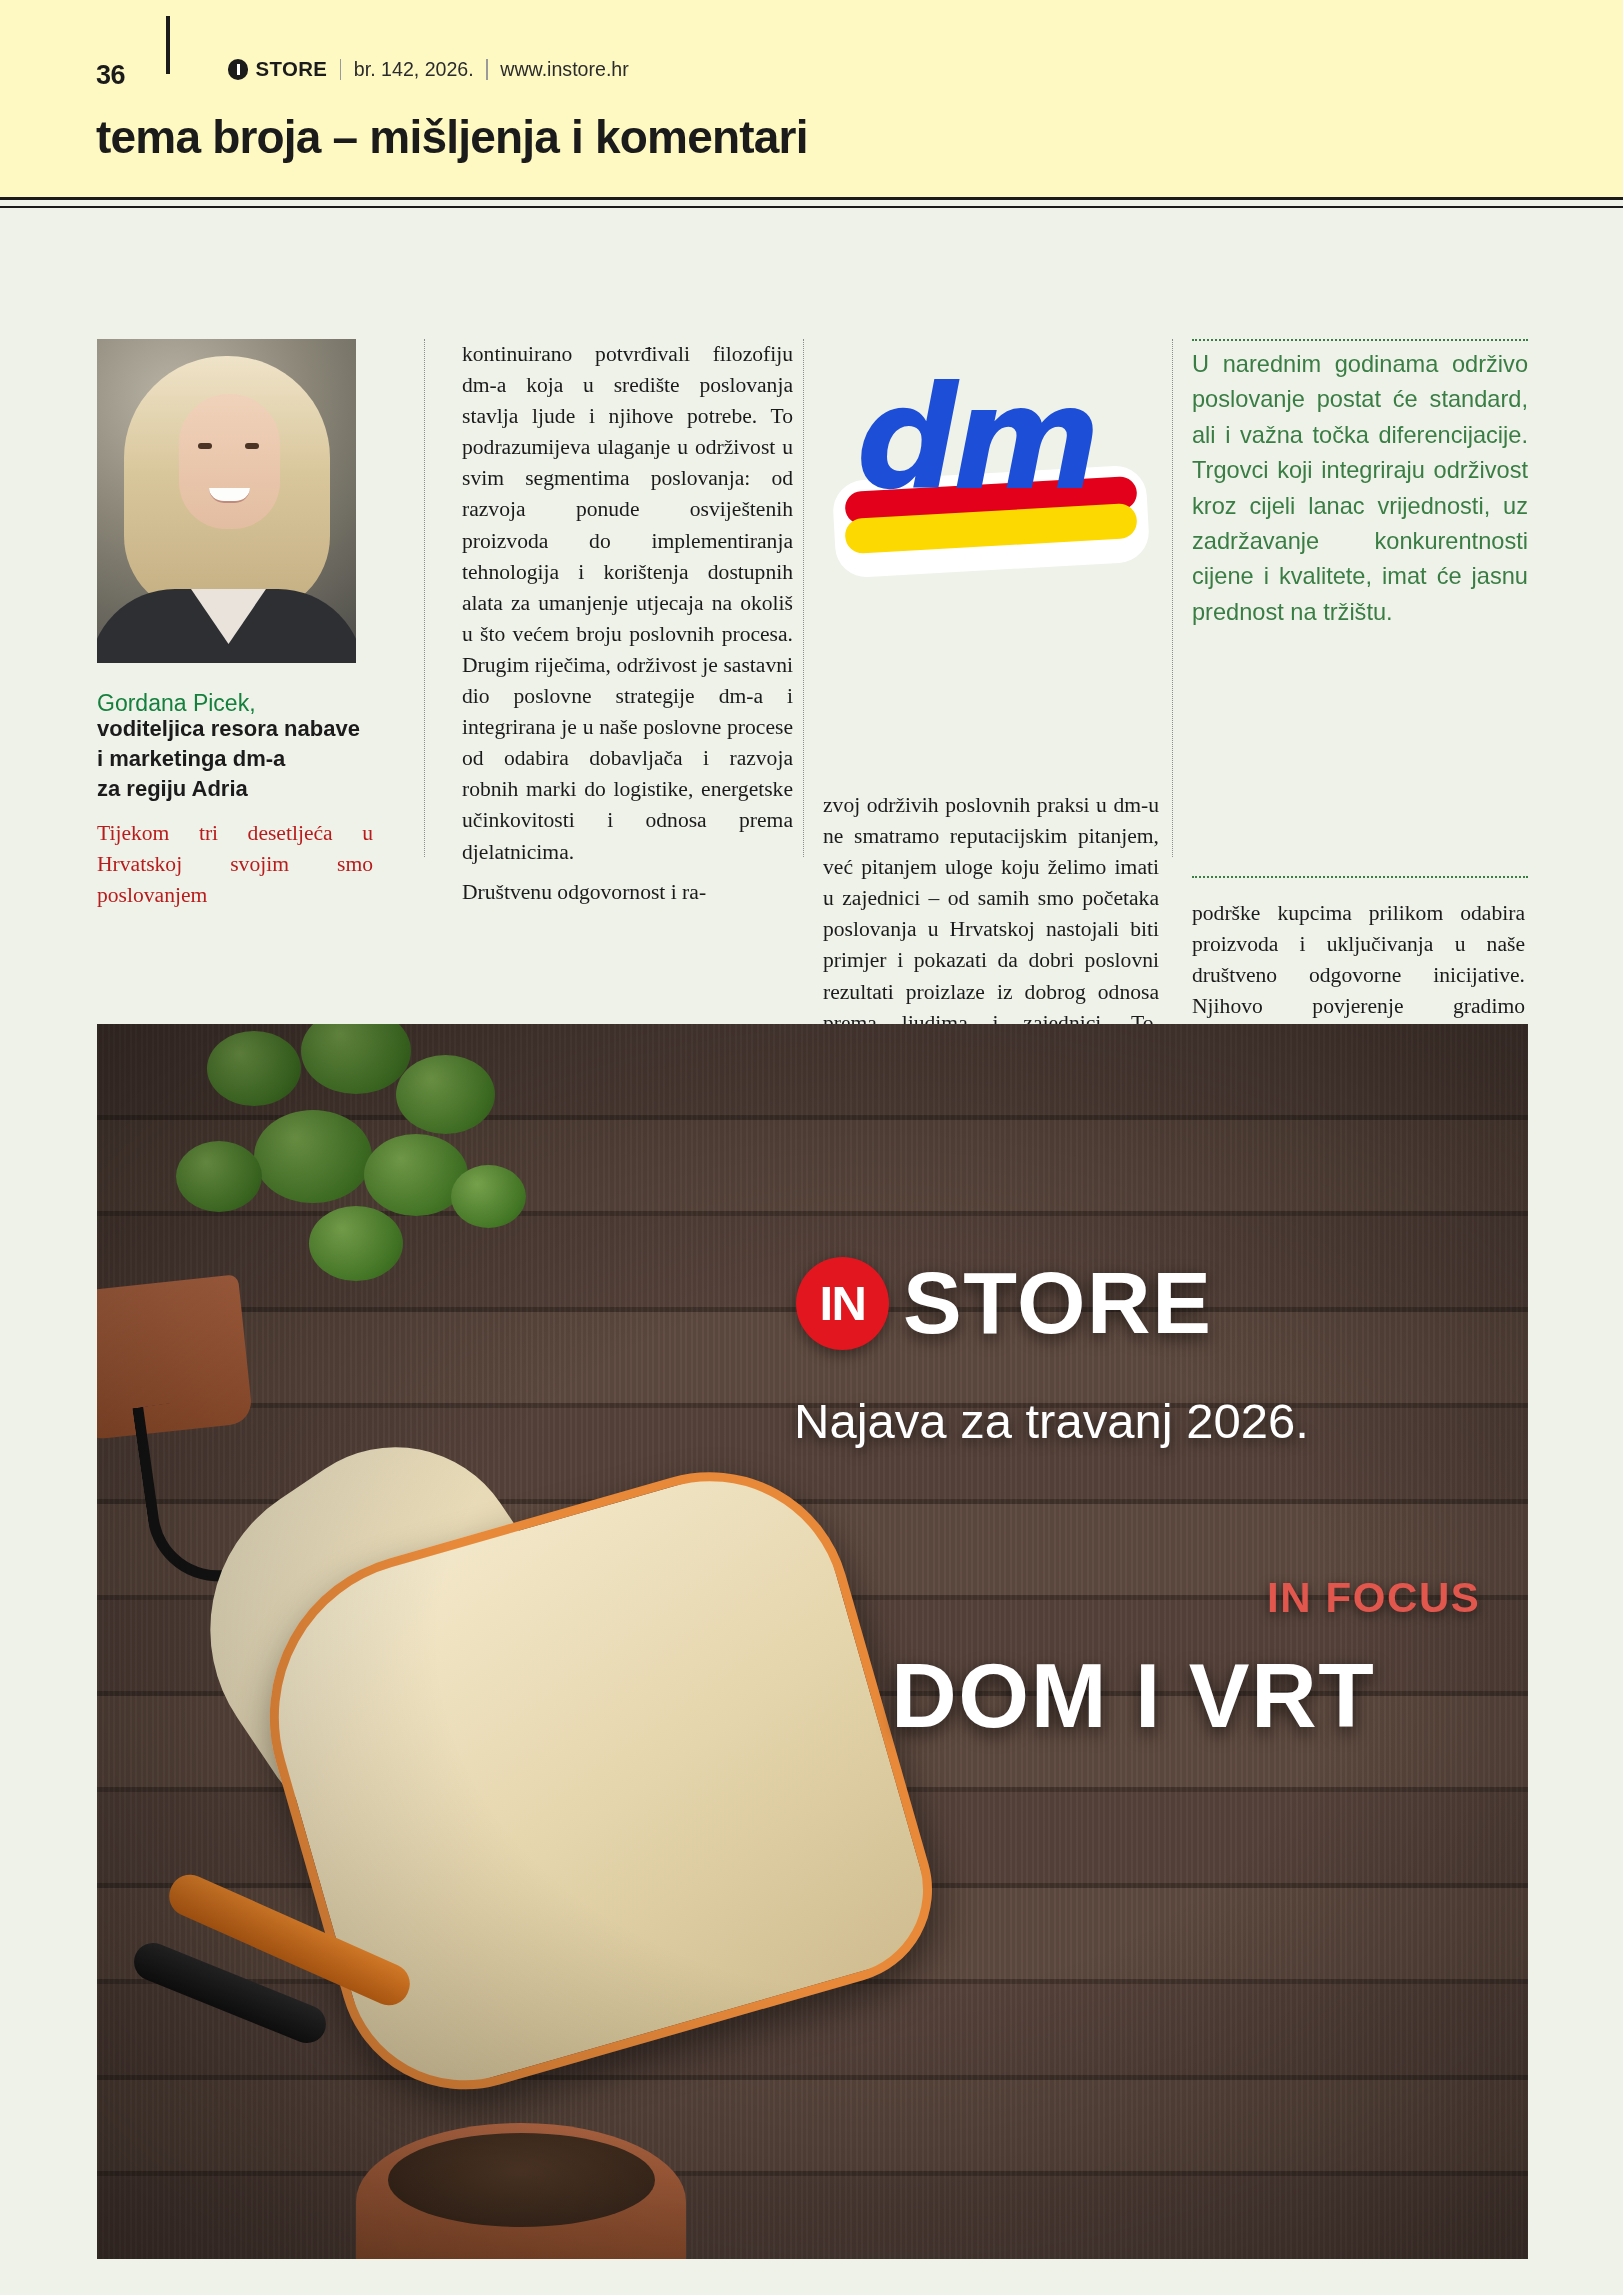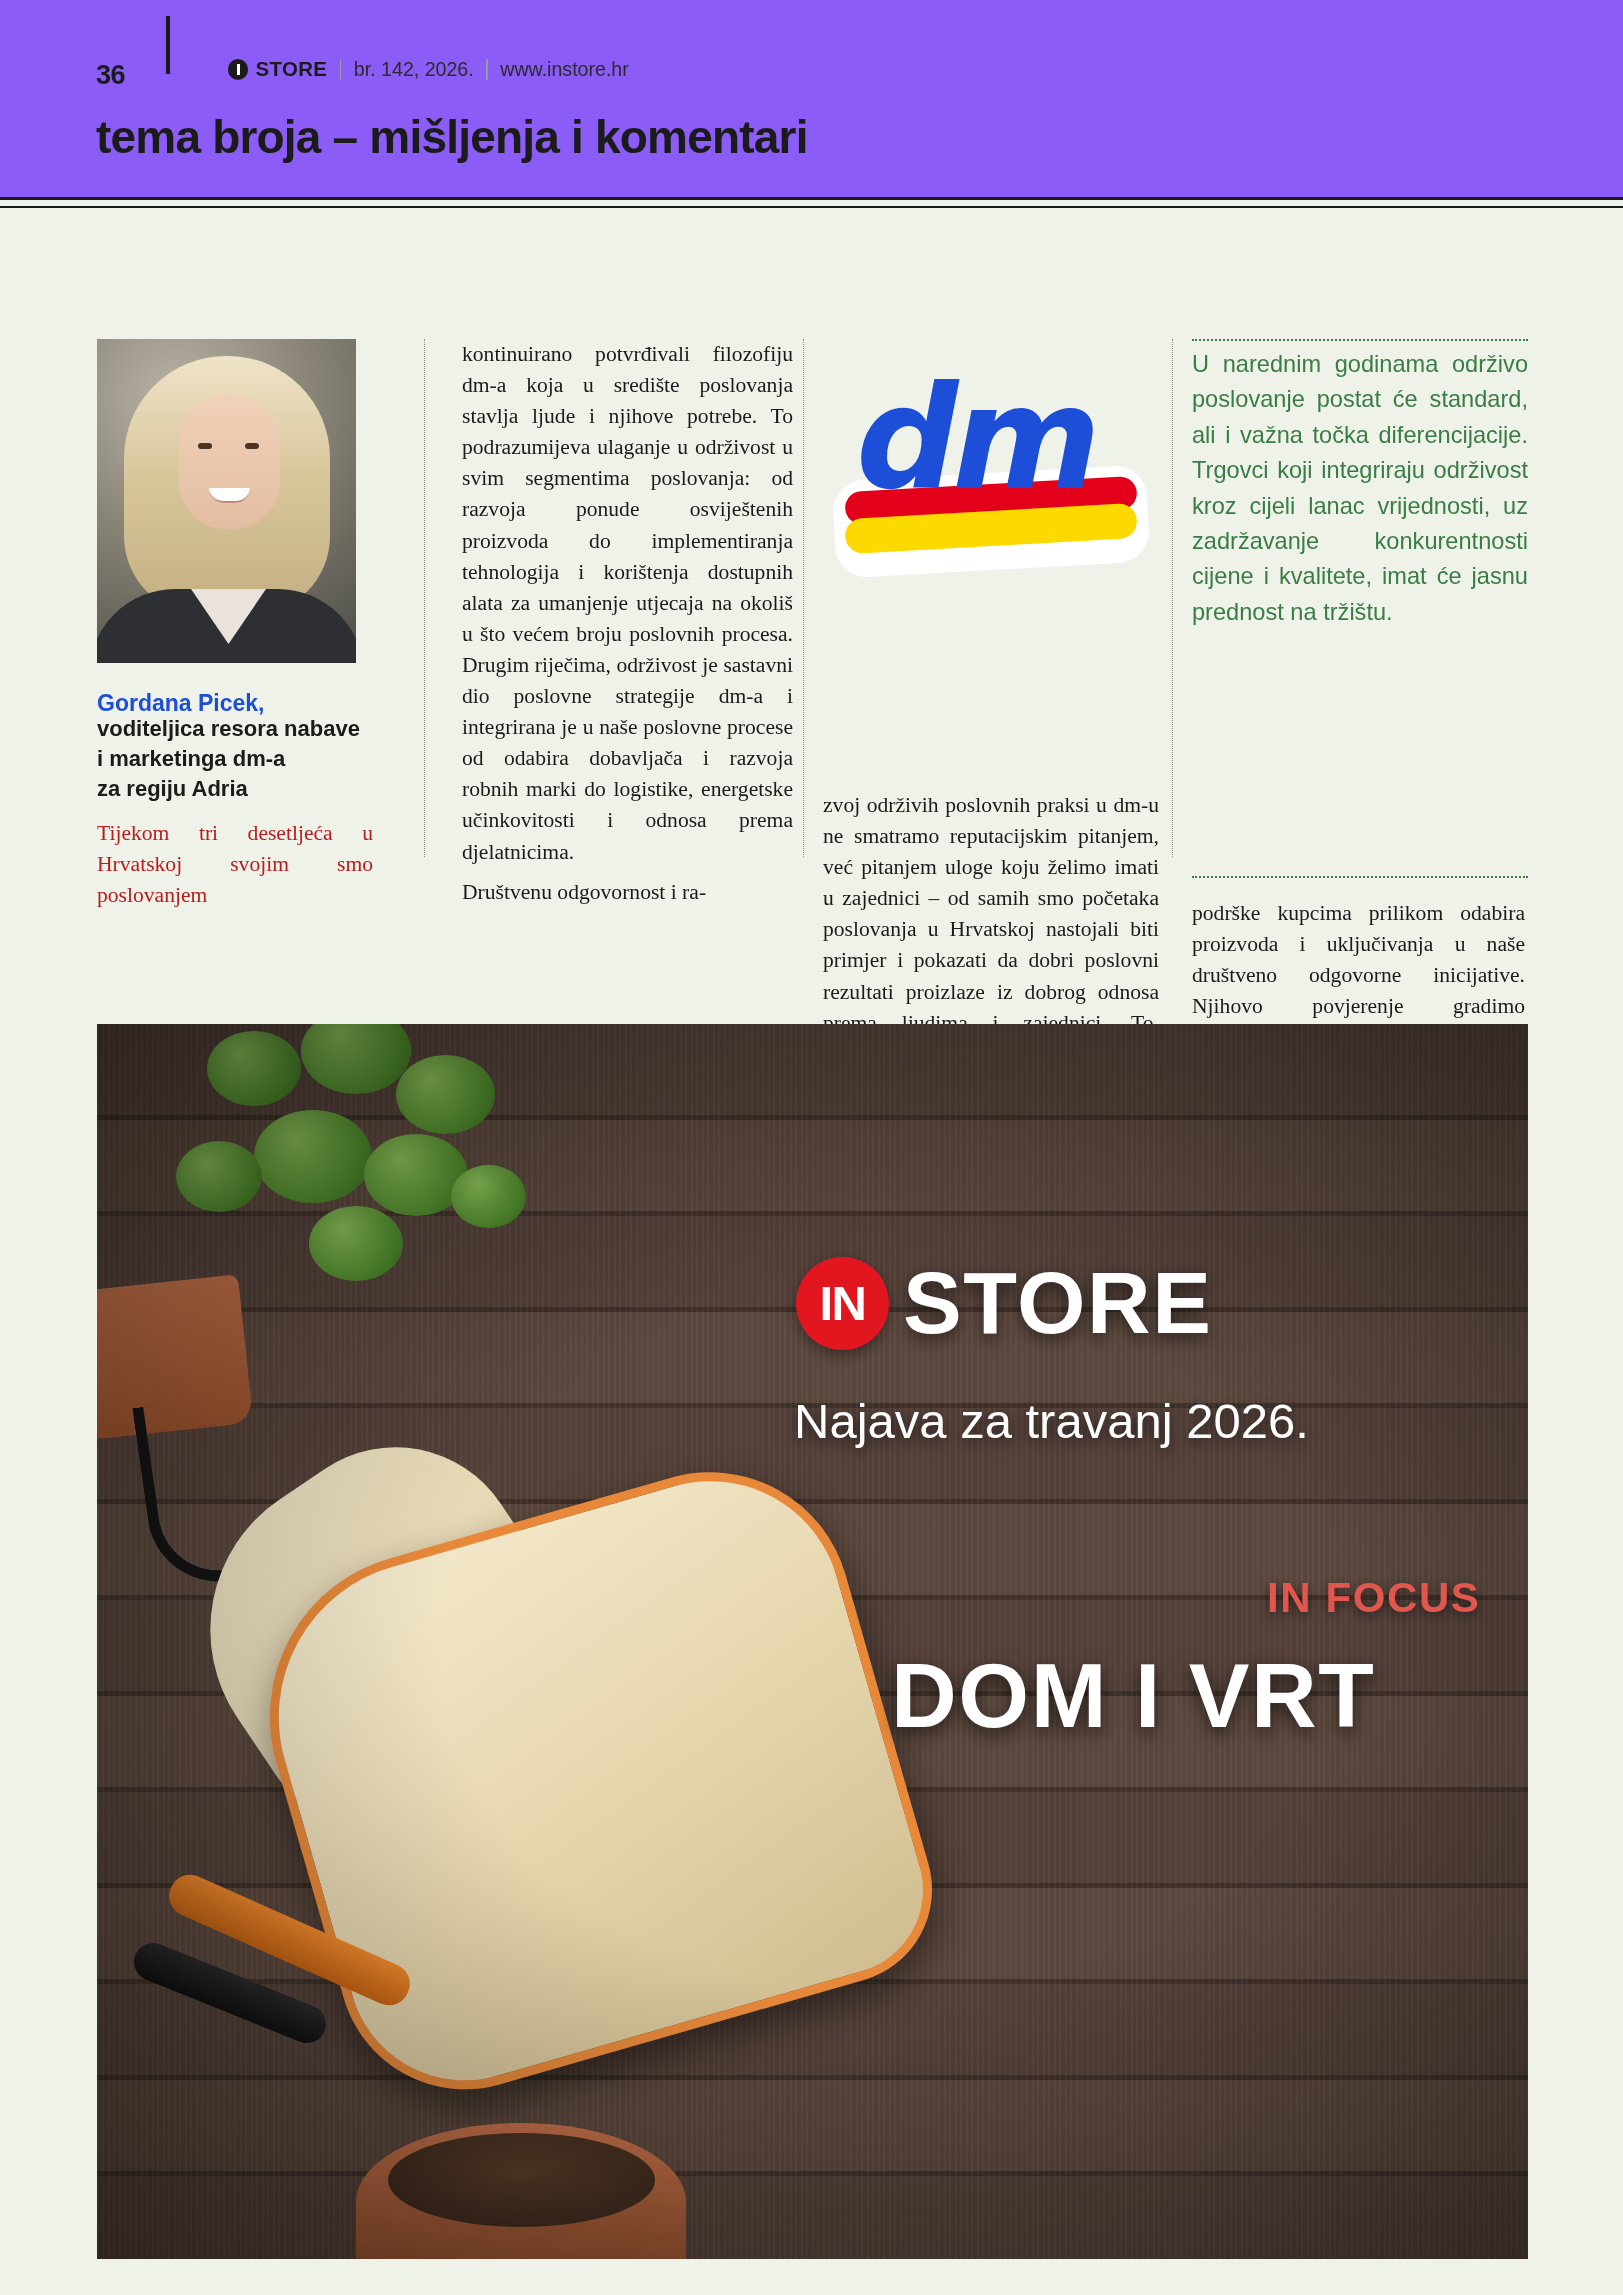--- a/index.html
+++ b/index.html
@@ -17,21 +17,21 @@
     background: #eef2e9;
     overflow: hidden;
   }
 
   
   .header-bar {
     position: absolute;
     top: 0; left: 0;
     width: 1623px;
     height: 198px;
-    background: #8b5cf6;
+    background: #fef9c3;
   }
   .header-rule {
     position: absolute;
     left: 0; top: 197px;
     width: 1623px;
     height: 3.1px;
     background: #1b1b1b;
   }
   .header-rule2 {
     position: absolute;
@@ -177,22 +177,22 @@
     background: #e9e3dc;
     clip-path: polygon(50% 100%, 0 0, 100% 0);
   }
 
   .byline-name {
     position: absolute;
     left: 97px;
     top: 481px;
     width: 275px;
     font-size: 23px;
-    font-weight: bold;
-    color: #1d4ed8;
+    font-weight: normal;
+    color: #15803d;
     line-height: 1.34;
   }
   .byline-role {
     position: absolute;
     left: 97px;
     top: 507px;
     width: 283px;
     font-size: 22px;
     font-weight: bold;
     color: #1b1b1b;

